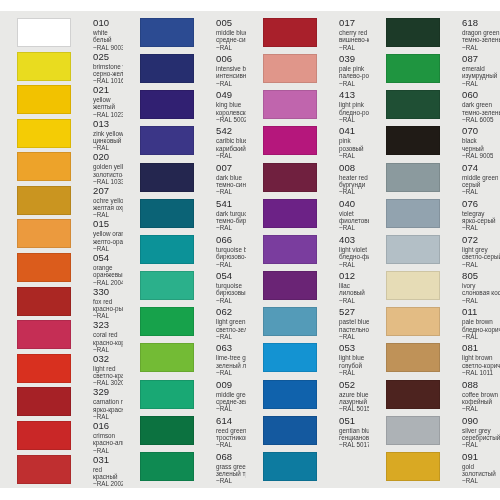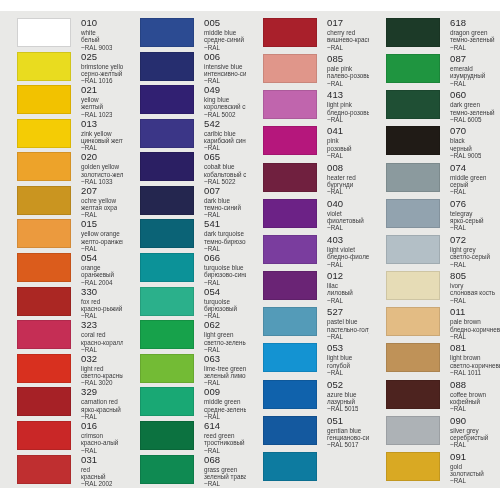--- a/index.html
+++ b/index.html
@@ -59,21 +59,21 @@
     width: 54px;
     height: 29px;
     flex: 0 0 54px;
     box-sizing: border-box;
     box-shadow: inset 0 0 0 1px rgba(0,0,0,0.10);
   }
   .swatch.white {
     box-shadow: inset 0 0 0 1px rgba(0,0,0,0.18);
   }
   .info {
-    padding-left: 10px;
+    padding-left: 22px;
     line-height: 1.0;
     overflow: hidden;
   }
   .code {
     font-size: 9.5px;
     color: #27272a;
     letter-spacing: 0.1px;
     line-height: 10px;
     margin-bottom: 1px;
   }
@@ -261,29 +261,20 @@
         <div class="row">
           <div class="swatch" style="background: rgb(59, 54, 135);"></div>
           <div class="info">
             <div class="code">542</div>
             <div class="en">caribic blue</div>
             <div class="ru">карибский синий</div>
             <div class="ral">~RAL</div>
           </div>
         </div>
         <div class="row">
-          <div class="swatch" style="background: rgb(43, 31, 99);"></div>
-          <div class="info">
-            <div class="code">065</div>
-            <div class="en">cobalt blue</div>
-            <div class="ru">кобальтовый си</div>
-            <div class="ral">~RAL 5022</div>
-          </div>
-        </div>
-        <div class="row">
           <div class="swatch" style="background: rgb(36, 38, 79);"></div>
           <div class="info">
             <div class="code">007</div>
             <div class="en">dark blue</div>
             <div class="ru">темно-синий</div>
             <div class="ral">~RAL</div>
           </div>
         </div>
         <div class="row">
           <div class="swatch" style="background: rgb(11, 99, 118);"></div>
@@ -364,21 +355,21 @@
           <div class="info">
             <div class="code">017</div>
             <div class="en">cherry red</div>
             <div class="ru">вишнево-красный</div>
             <div class="ral">~RAL</div>
           </div>
         </div>
         <div class="row">
           <div class="swatch" style="background: rgb(224, 150, 138);"></div>
           <div class="info">
-            <div class="code">085</div>
+            <div class="code">039</div>
             <div class="en">pale pink</div>
             <div class="ru">палево-розовый</div>
             <div class="ral">~RAL</div>
           </div>
         </div>
         <div class="row">
           <div class="swatch" style="background: rgb(192, 101, 173);"></div>
           <div class="info">
             <div class="code">413</div>
             <div class="en">light pink</div>

